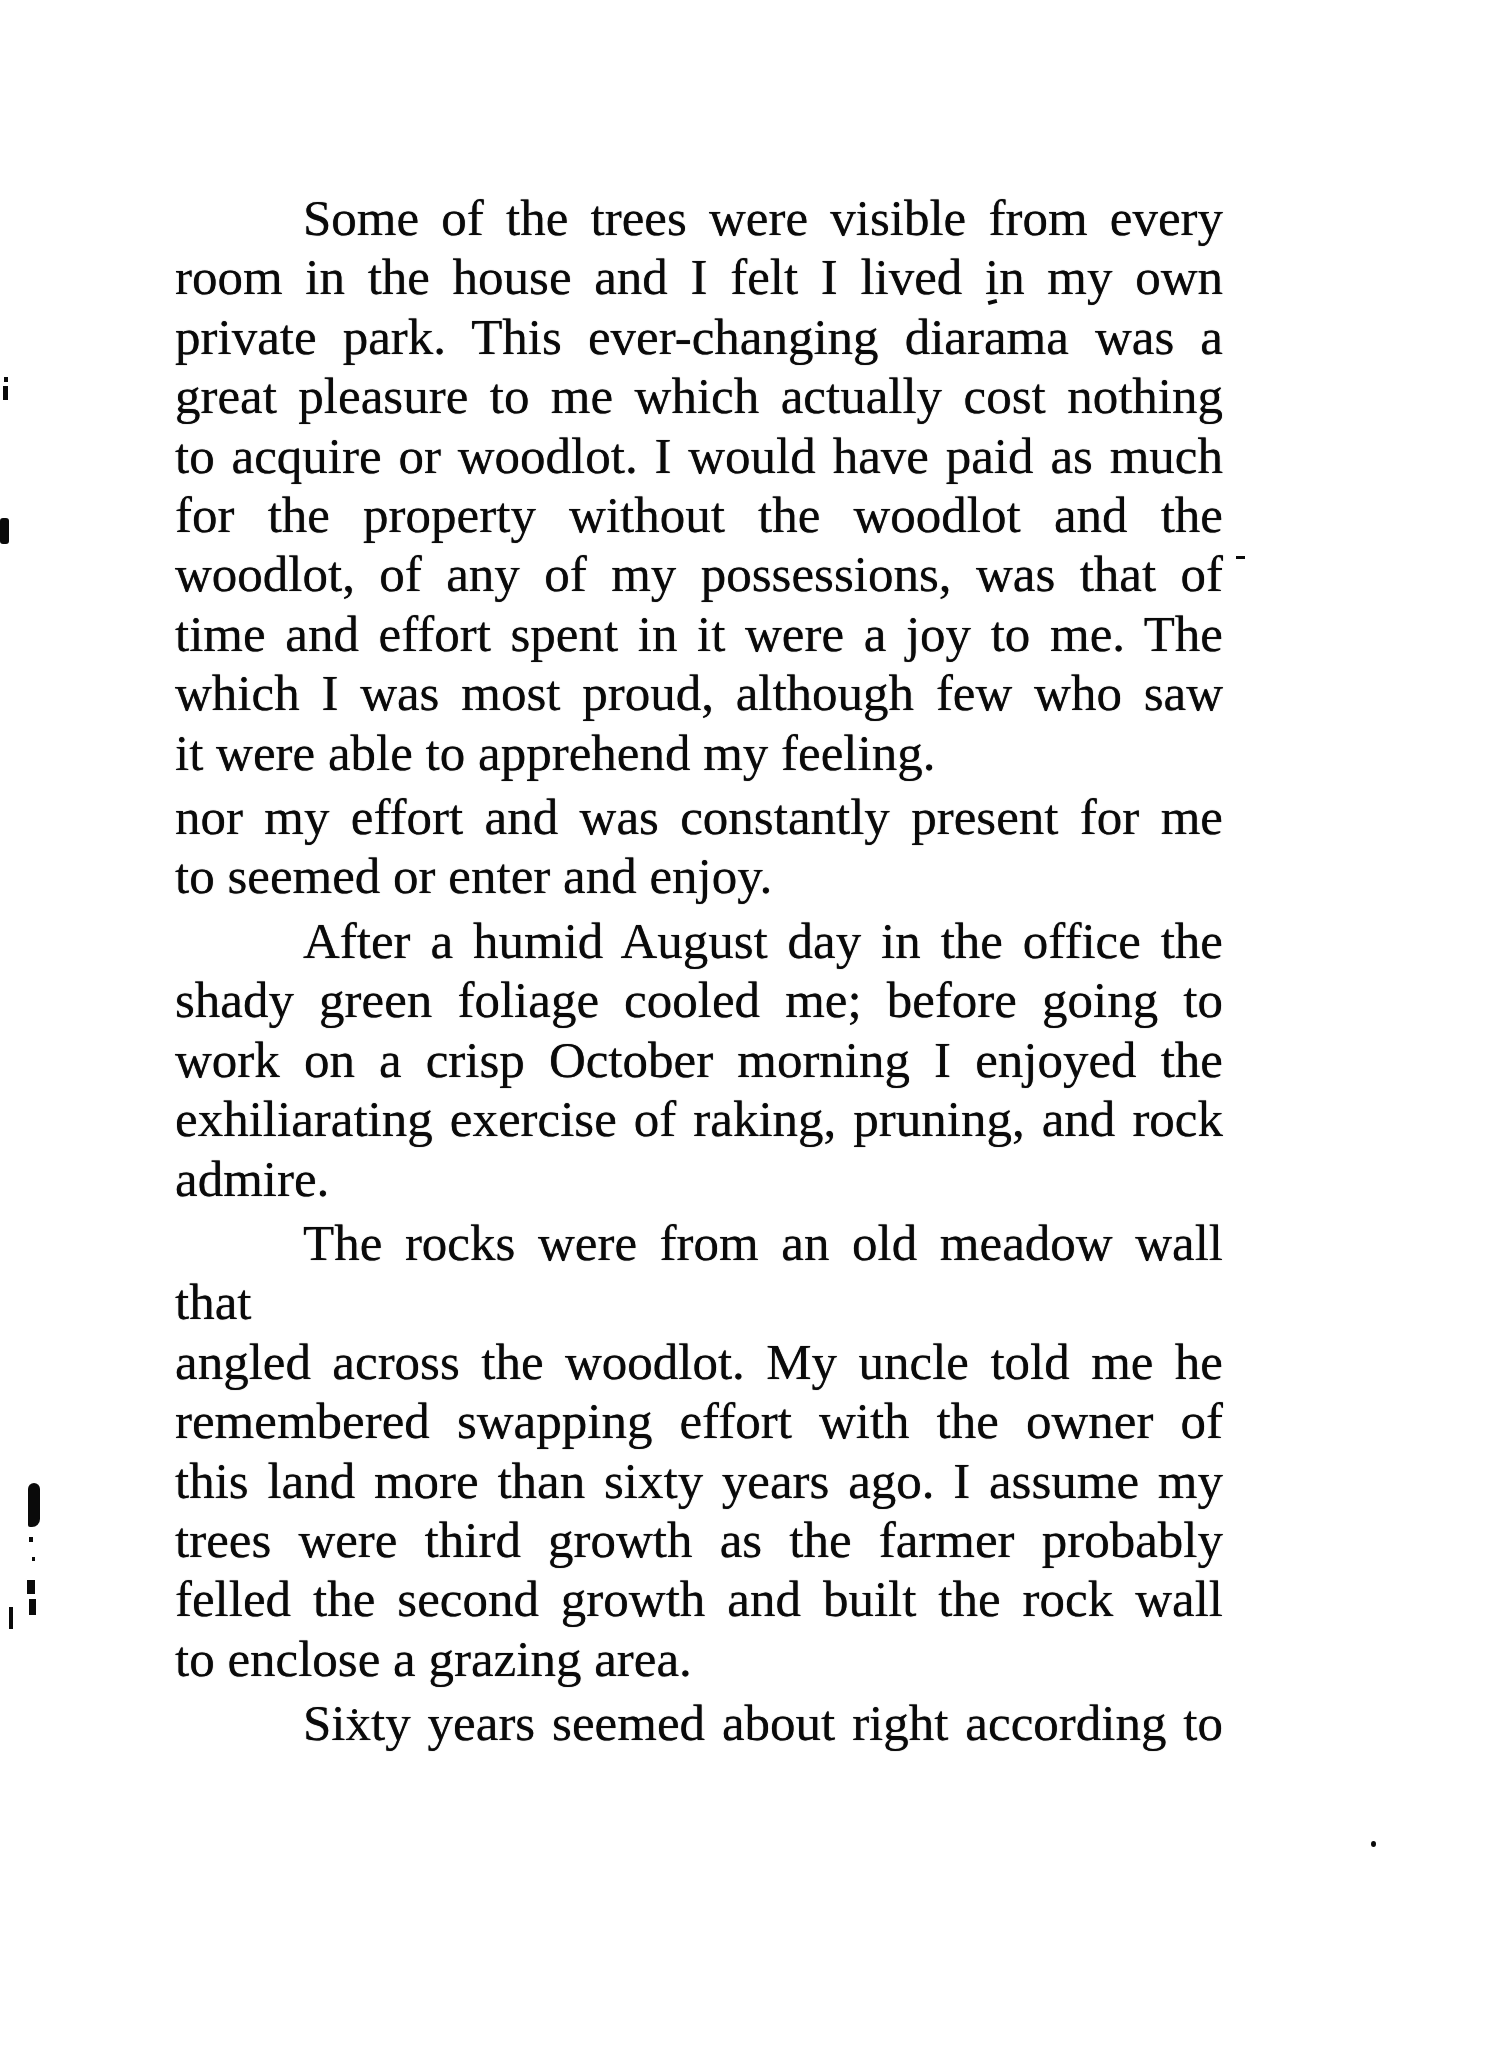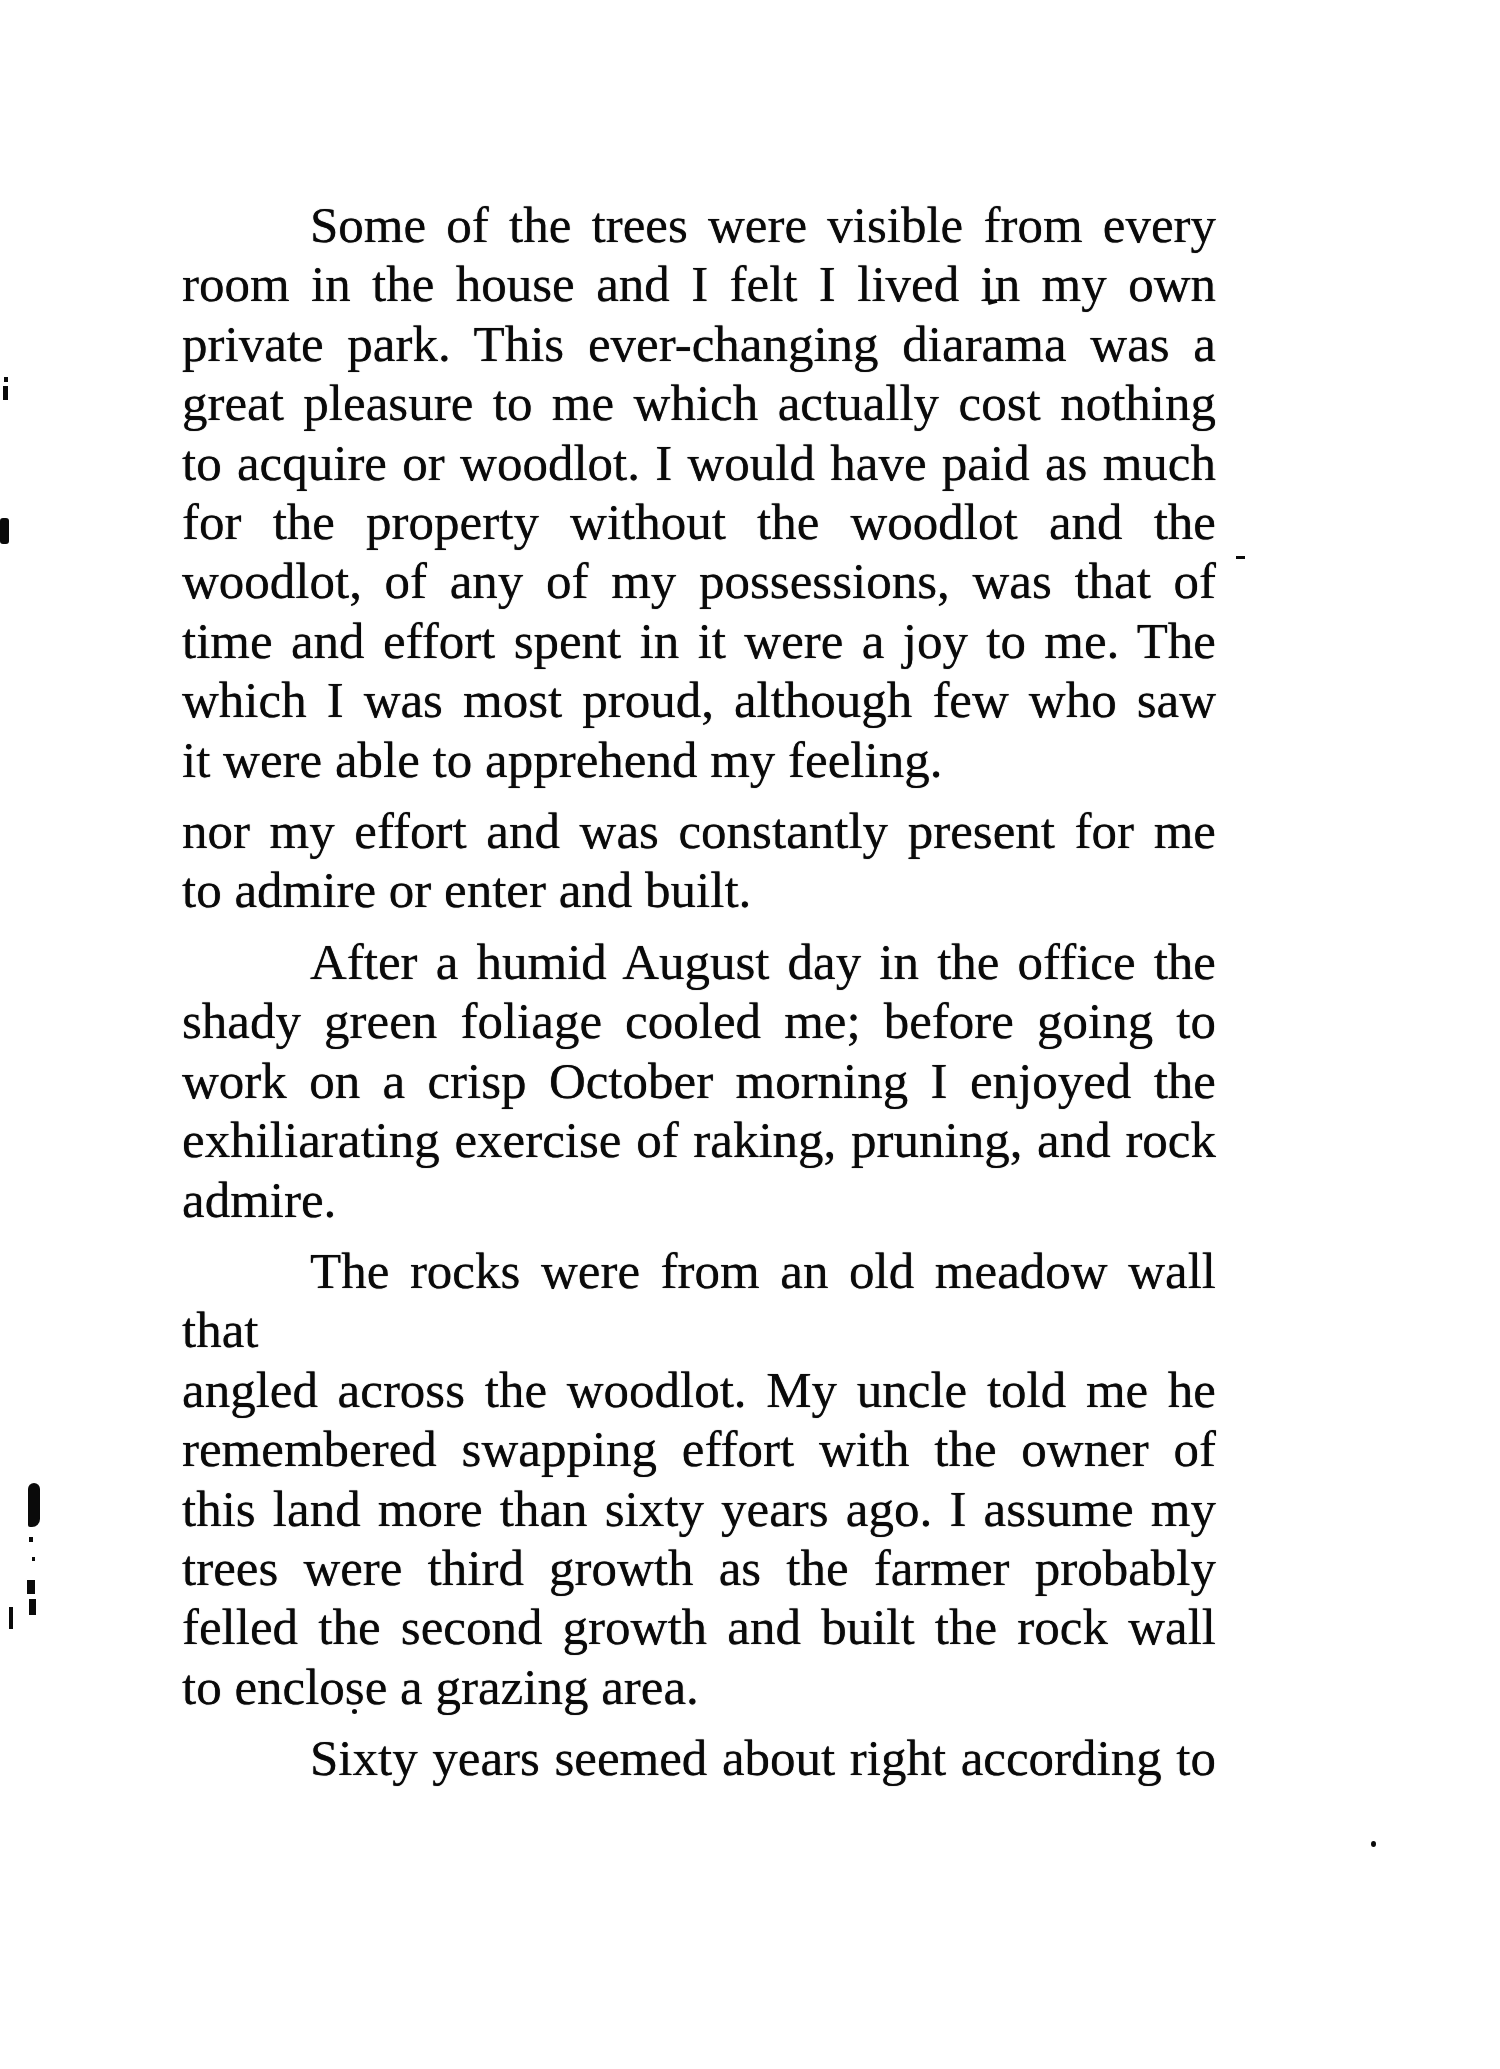--- a/index.html
+++ b/index.html
@@ -19,21 +19,21 @@
     position: absolute;
     left: 170px;
     top: 184px;
     width: 1058px;
     color: #0a0a0a;
     font-size: 51px;
     line-height: 59.4px;
     text-shadow: 0 0 0.8px rgba(0,0,0,0.85);
   }
   .paragraph {
-    margin: 12px;
+    margin: 5px;
     padding: 0;
   }
   .line {
     text-align: justify;
     text-align-last: left;
     white-space: normal;
   }
   .line.j {
     text-align-last: justify;
   }
@@ -71,21 +71,21 @@
         <div class="line j">great pleasure to me which actually cost nothing</div>
         <div class="line j">to acquire or woodlot. I would have paid as much</div>
         <div class="line j">for the property without the woodlot and the</div>
         <div class="line j">woodlot, of any of my possessions, was that of</div>
         <div class="line j">time and effort spent in it were a joy to me. The</div>
         <div class="line j">which I was most proud, although few who saw</div>
         <div class="line">it were able to apprehend my feeling.</div>
       </div>
       <div class="paragraph">
         <div class="line j">nor my effort and was constantly present for me</div>
-        <div class="line">to admire or enter and built.</div>
+        <div class="line">to seemed or enter and enjoy.</div>
       </div>
       <div class="paragraph">
         <div class="line indent j">After a humid August day in the office the</div>
         <div class="line j">shady green foliage cooled me; before going to</div>
         <div class="line j">work on a crisp October morning I enjoyed the</div>
         <div class="line j">exhiliarating exercise of raking, pruning, and rock</div>
         <div class="line">admire.</div>
       </div>
       <div class="paragraph">
         <div class="line indent j">The rocks were from an old meadow wall that</div>

